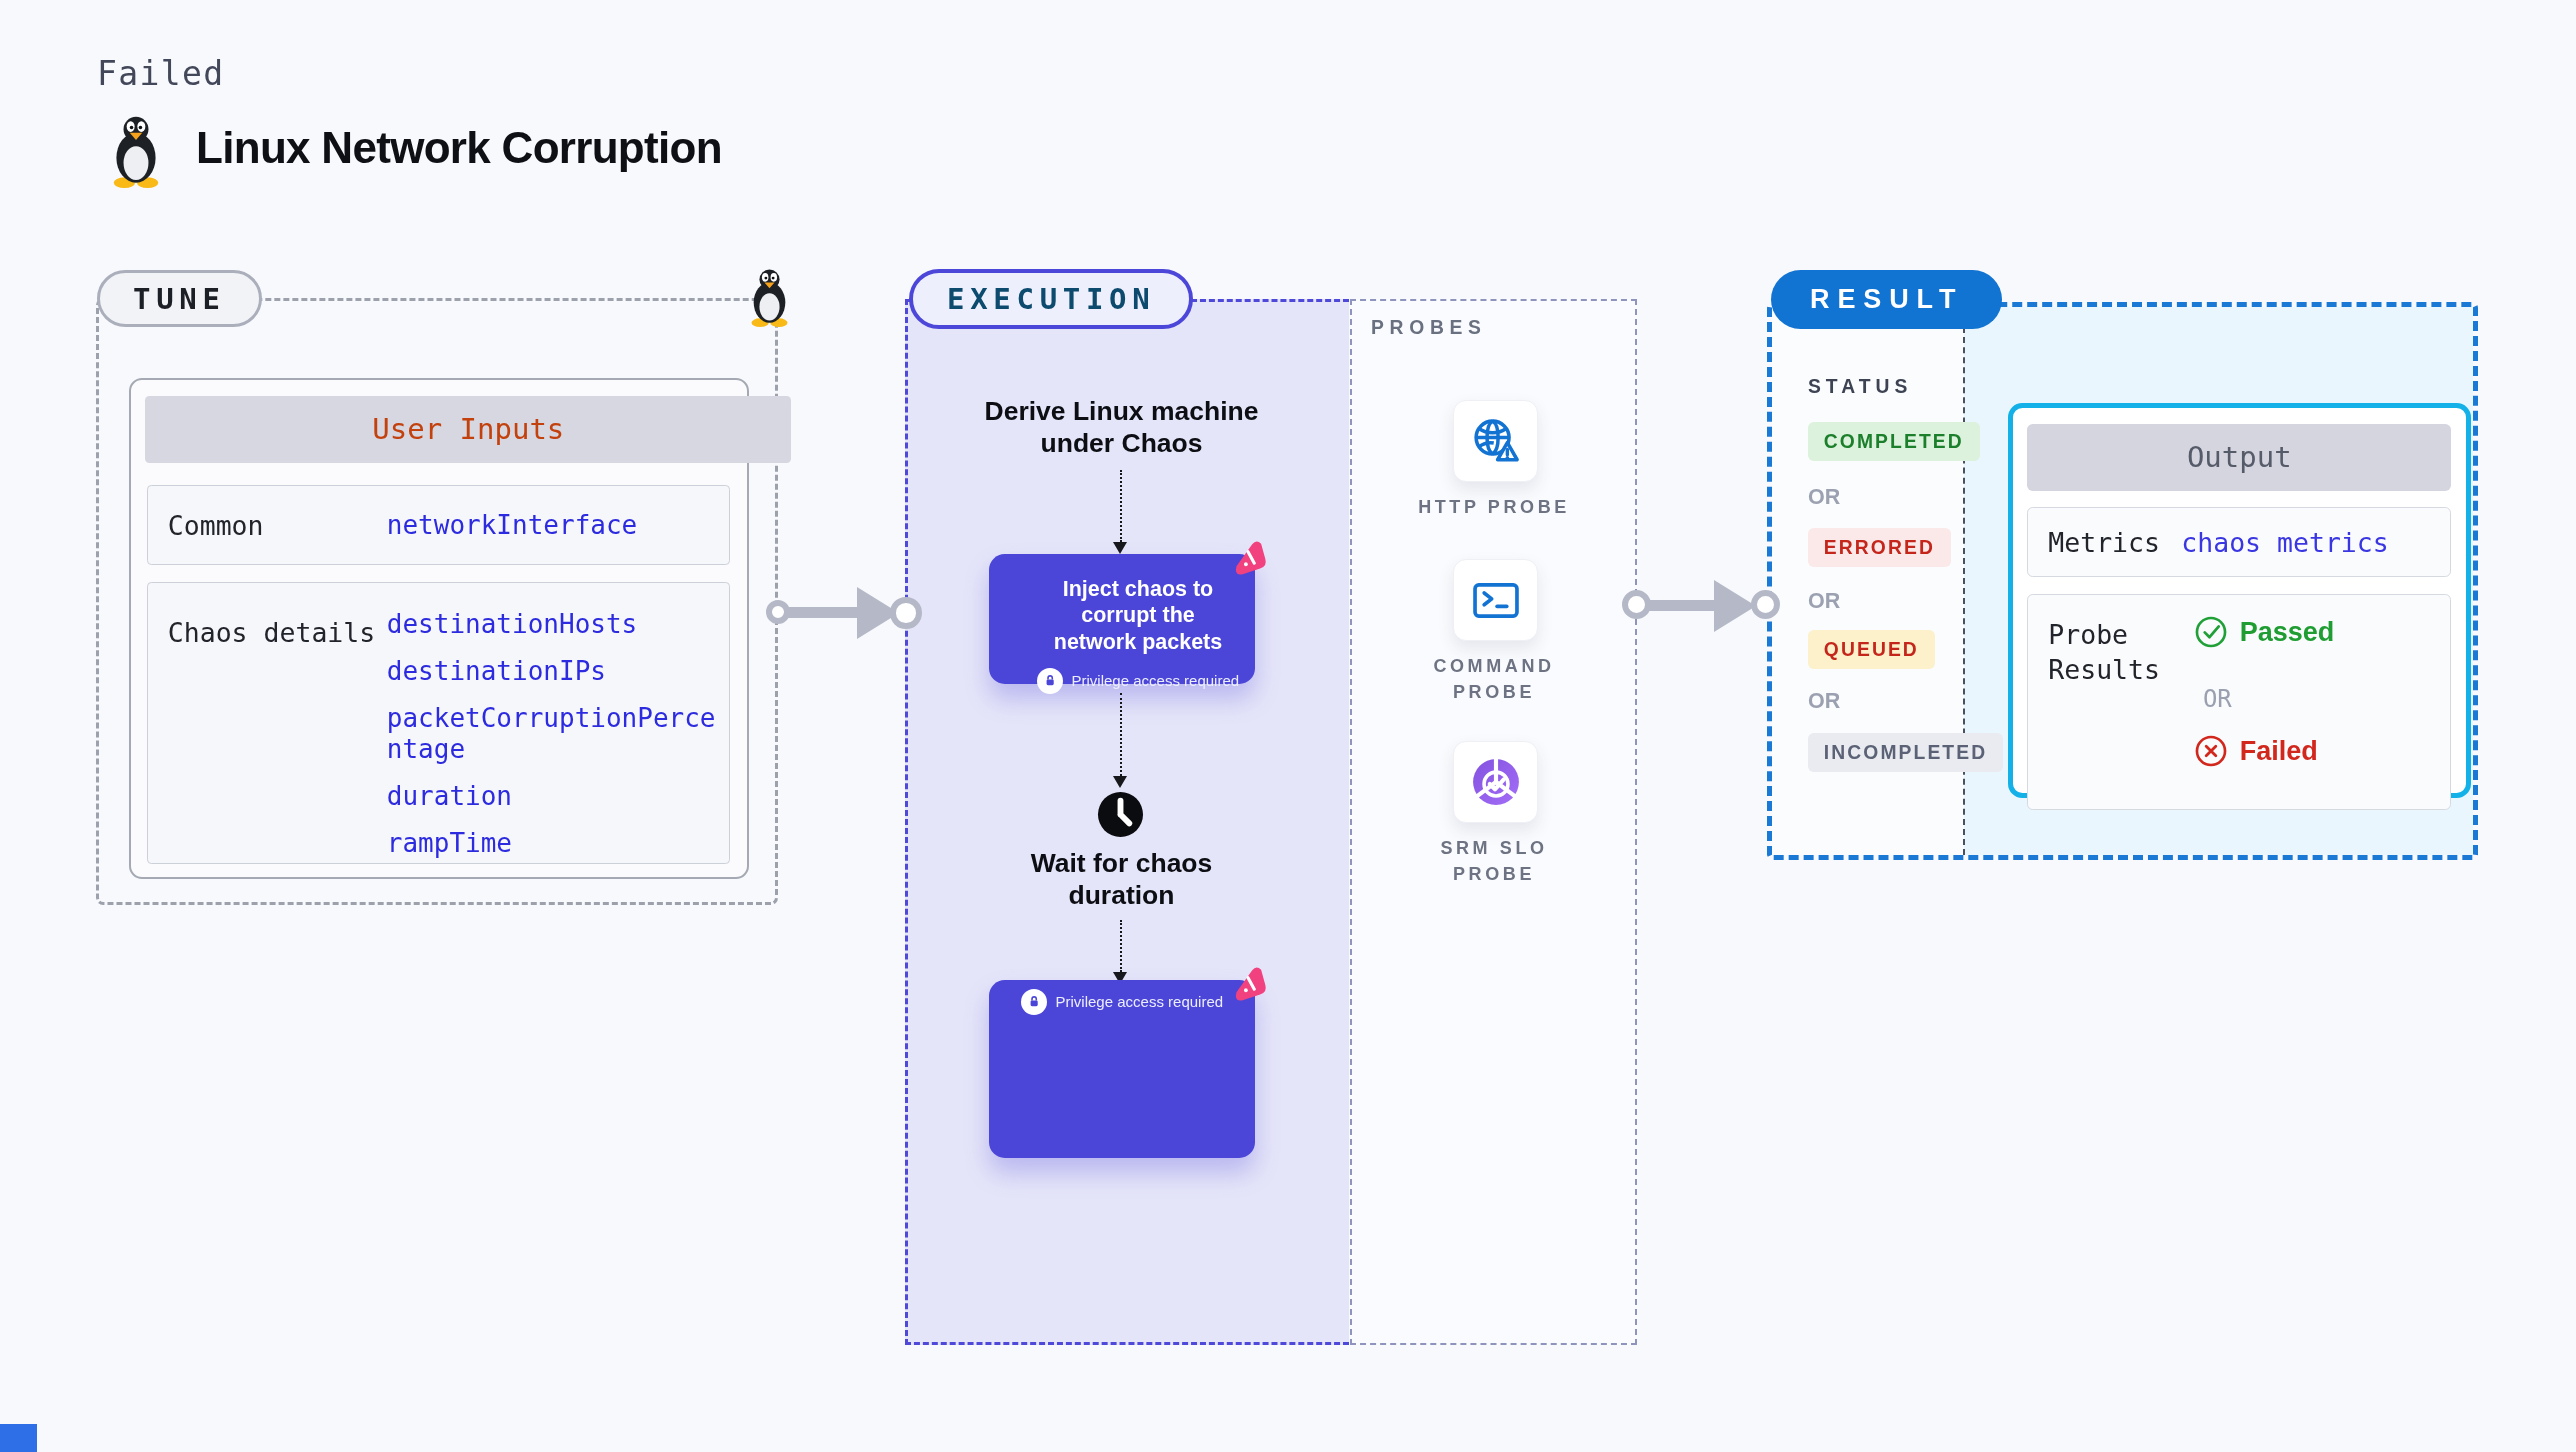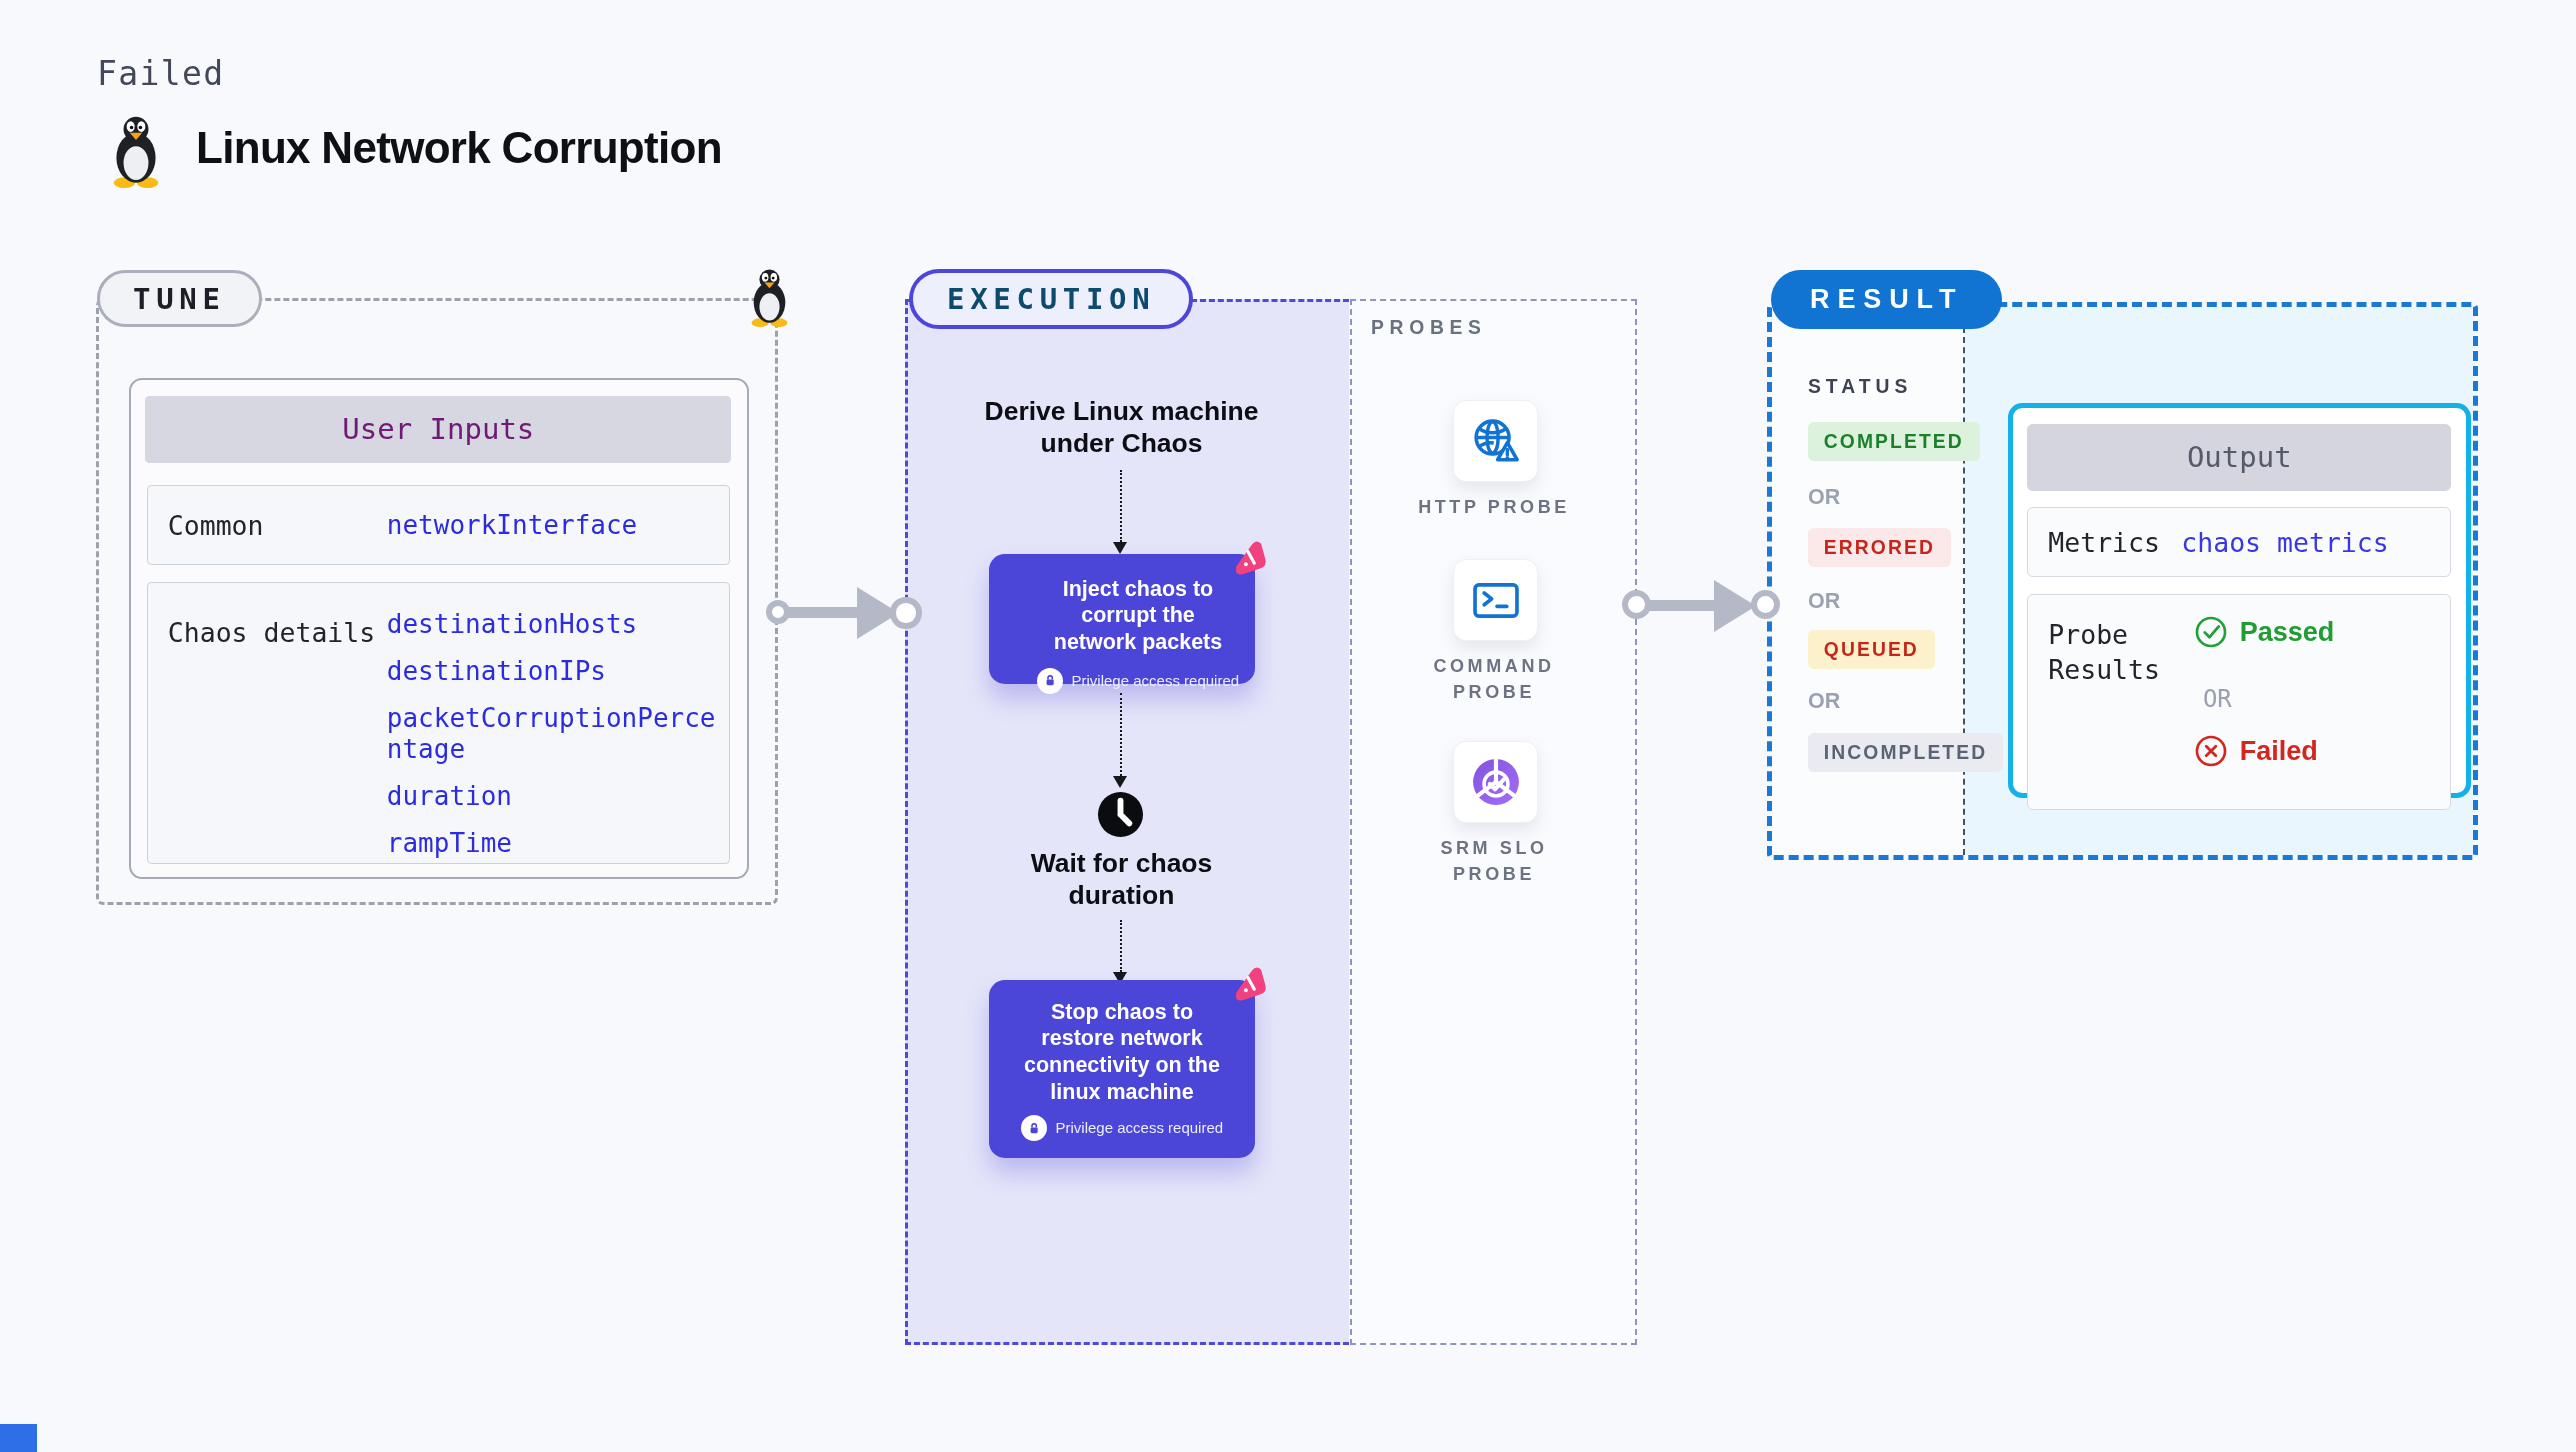--- a/index.html
+++ b/index.html
@@ -25,22 +25,22 @@
   .tune-pill { left:97px; top:270px; height:57px; padding:0 33px; background:#f2f3f7; border:3.6px solid #abafbc;
                font-size:29px; color:#1d1f26; letter-spacing:5.7px; z-index:5; }
   .exec-pill { left:909px; top:269px; height:60px; padding:0 34px; background:#edeffd; border:4.3px solid #4d47d9;
                font-size:29px; color:#0c4a6e; letter-spacing:5.7px; z-index:5; }
   .result-pill { left:1771px; top:270px; height:59px; padding:0 39px; background:#1173d2; border:none;
                font-size:27px; color:#ffffff; letter-spacing:7.9px; z-index:5; }
 
   
   .tune-box { left:96px; top:298px; width:682px; height:607px; border:3.6px dashed #9ca1ac; border-radius:7.2px; }
   .ui-card  { left:129px; top:378px; width:620px; height:501px; background:#fbfbfd; border:2.9px solid #a5a9b3; border-radius:13px; }
-  .ui-header{ left:14.3px; top:15.8px; width:586px; height:67px; background:#d7d7e2; border-radius:4.3px;
-              display:flex; align-items:center; justify-content:center; font-size:29px; color:#701a75; }
+  .ui-header{ left:14.3px; top:15.8px; width:646px; height:67px; background:#d7d7e2; border-radius:4.3px;
+              display:flex; align-items:center; justify-content:center; font-size:29px; color:#c2410c; }
   .ui-row   { left:15.8px; width:583px; background:#f6f7fa; border:1.4px solid #ccd0d8; border-radius:4.3px; display:flex; }
   .ui-row-1 { top:105px; height:80px; align-items:center; }
   .ui-row-2 { top:202px; height:282px; align-items:flex-start; }
   .ui-row .row-label { width:239px; padding-left:20px; font-size:26.5px; color:#22242b; }
   .ui-row-2 .row-label { padding-top:34px; }
   .ui-value { font-size:26px; color:#2d2bdf; }
   .vals { padding-top:26px; width:337px; }
   .vals .ui-value { display:block; line-height:1.2; margin-bottom:15.8px; word-break:break-all; }
 
   
@@ -196,21 +196,20 @@
 
   <svg class="abs clock-icon" viewBox="0 0 48 48">
     <circle cx="24" cy="24" r="23" fill="#0b0c0f"></circle>
     <path d="M24 24 V10 M24 24 L33 33" stroke="#ffffff" stroke-width="6" stroke-linecap="round"></path>
   </svg>
   <div class="abs flow-text wait-text">Wait for chaos duration</div>
 
   <div class="abs vconn" style="left:1120px; top:920px; height:52px;"></div>
 
   <div class="abs chaos-step stop-box">
-    <div class="step-text">Stop chaos to restore network connectivity on the linux machine</div>
     <div class="lock-row">
       <span class="lock-circle">
         <svg width="14.3" height="14.3" viewBox="0 0 20 20">
             <path d="M7 9V7a3 3 0 0 1 6 0v2" fill="none" stroke="#4b46d8" stroke-width="2.2"></path>
             <rect x="5" y="9" width="10" height="8" rx="2" fill="#4b46d8"></rect>
           </svg>
       </span>
       <span class="lock-note">Privilege access required</span>
     </div>
     <svg class="abs pink-logo" style="right:-14.3px; top:-15.8px;" viewBox="0 0 40 40">

